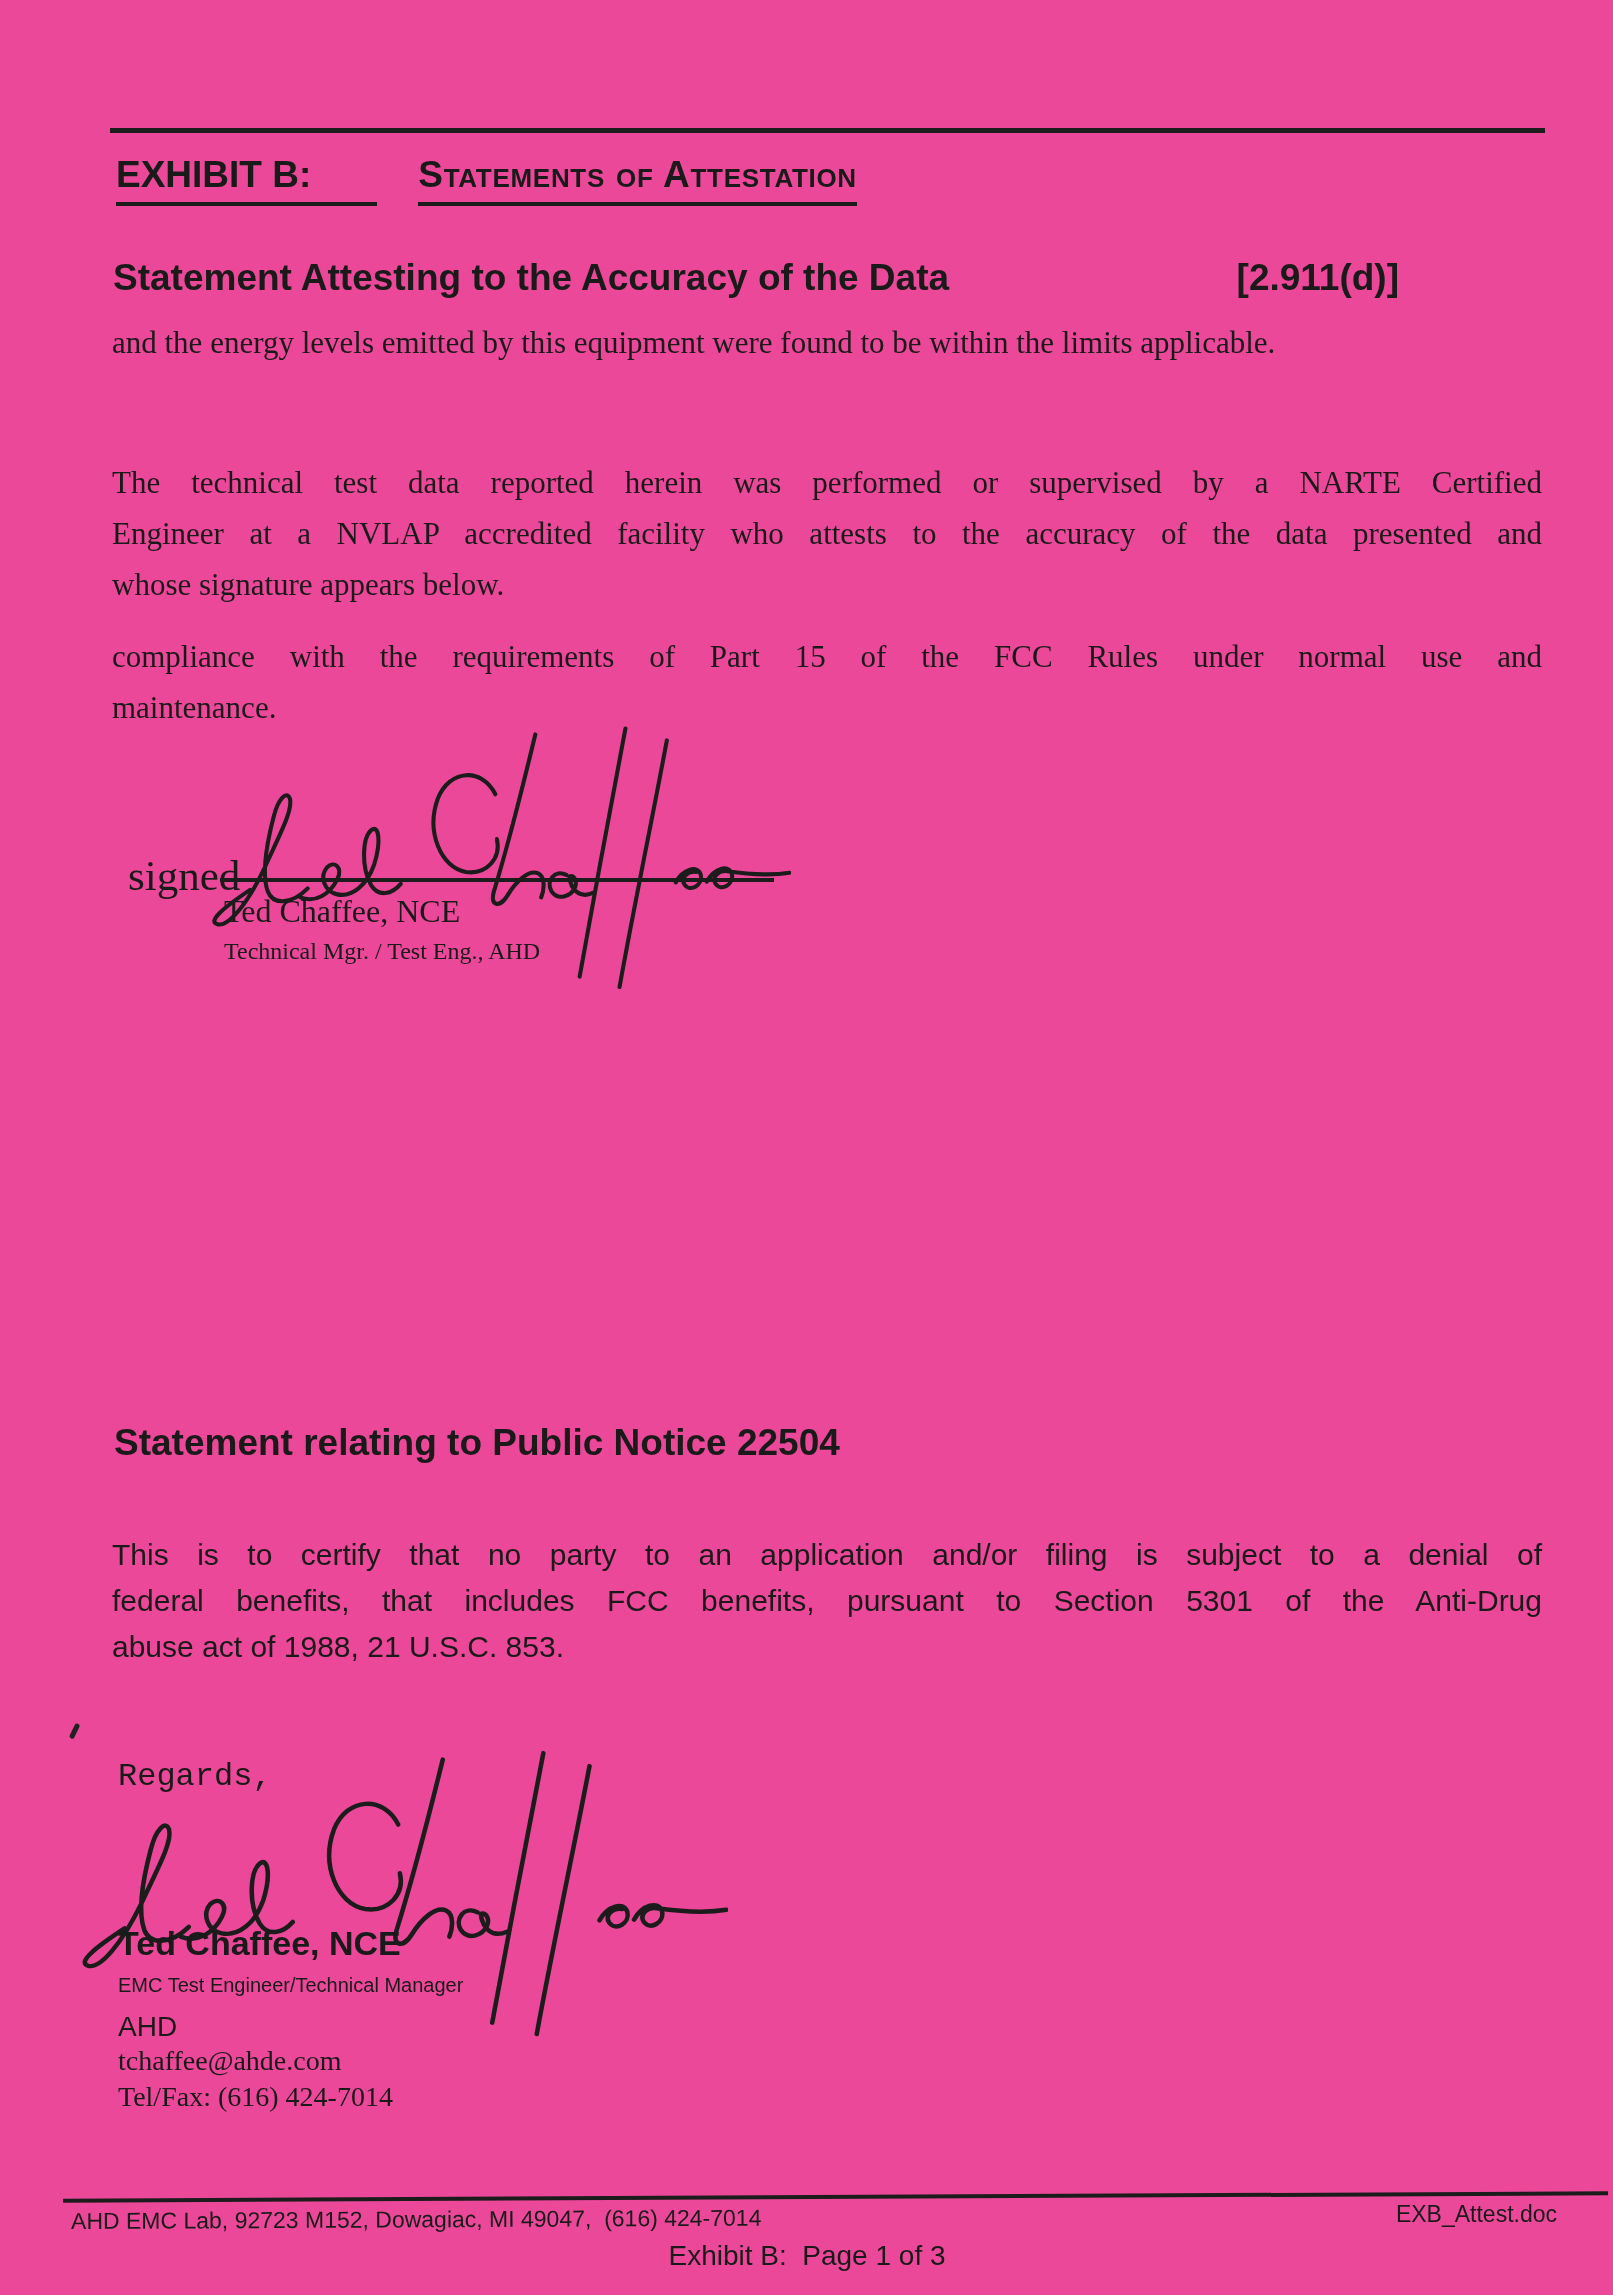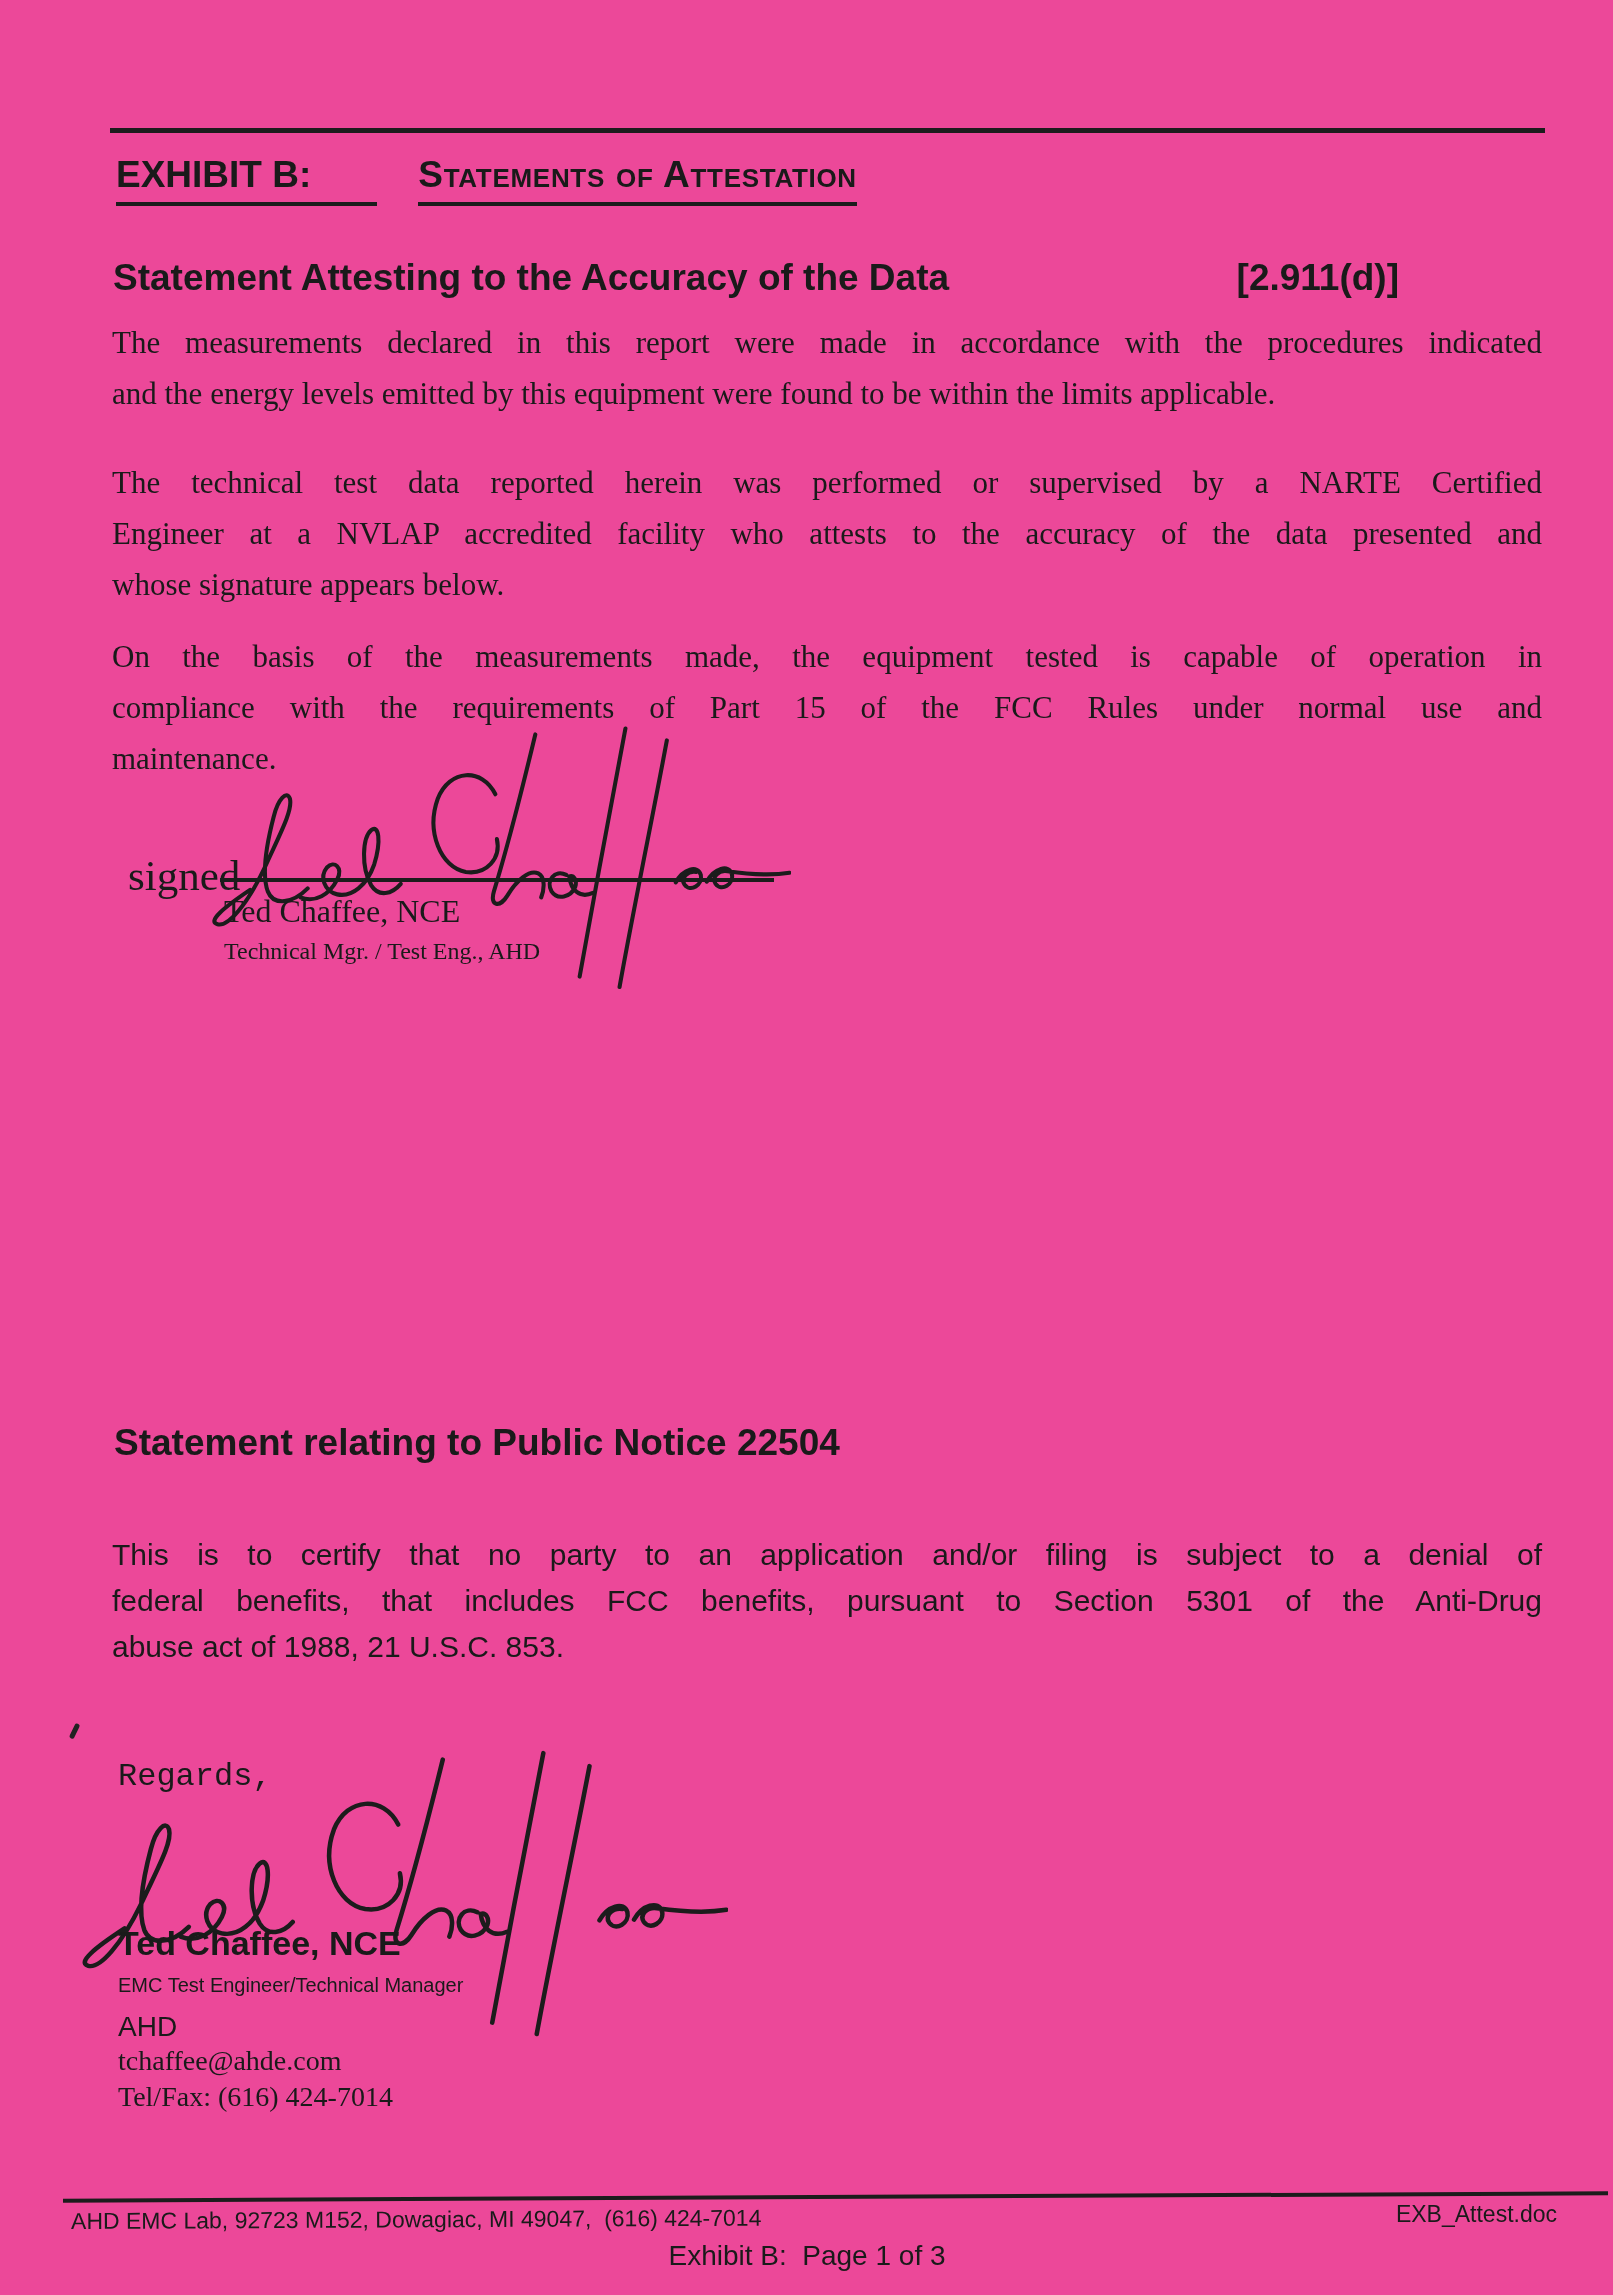--- a/index.html
+++ b/index.html
@@ -116,32 +116,30 @@
 
   <div class="abs exhibit-heading"><span class="exh-underline exh-part1">EXHIBIT B:</span><span class="exh-gap"></span><span class="exh-underline"><span class="exh-part2">Statements of Attestation</span></span>
   </div>
 
   <div class="abs stmt1-titlebar">
     <span>Statement Attesting to the Accuracy of the Data</span>
     <span>[2.911(d)]</span>
   </div>
 
   <div class="abs para para1">
-    <div class="jl">The measurements declared in this report were made in accordance with the procedures indicated</div>
     <div class="ll">and the energy levels emitted by this equipment were found to be within the limits applicable.</div>
   </div>
 
   <div class="abs para para2">
     <div class="jl">The technical test data reported herein was performed or supervised by a NARTE Certified</div>
     <div class="jl">Engineer at a NVLAP accredited facility who attests to the accuracy of the data presented and</div>
     <div class="ll">whose signature appears below.</div>
   </div>
 
   <div class="abs para para3">
-    <div class="jl">On the basis of the measurements made, the equipment tested is capable of operation in</div>
     <div class="jl">compliance with the requirements of Part 15 of the FCC Rules under normal use and</div>
     <div class="ll">maintenance.</div>
   </div>
 
   <div class="abs signed-label">signed</div>
   <div class="abs sig-rule"></div>
   <div class="abs sig1-name">Ted Chaffee, NCE</div>
   <div class="abs sig1-title">Technical Mgr. / Test Eng., AHD</div>
 
   <svg class="abs sig1-svg" viewBox="0 0 820 372" preserveAspectRatio="none">

